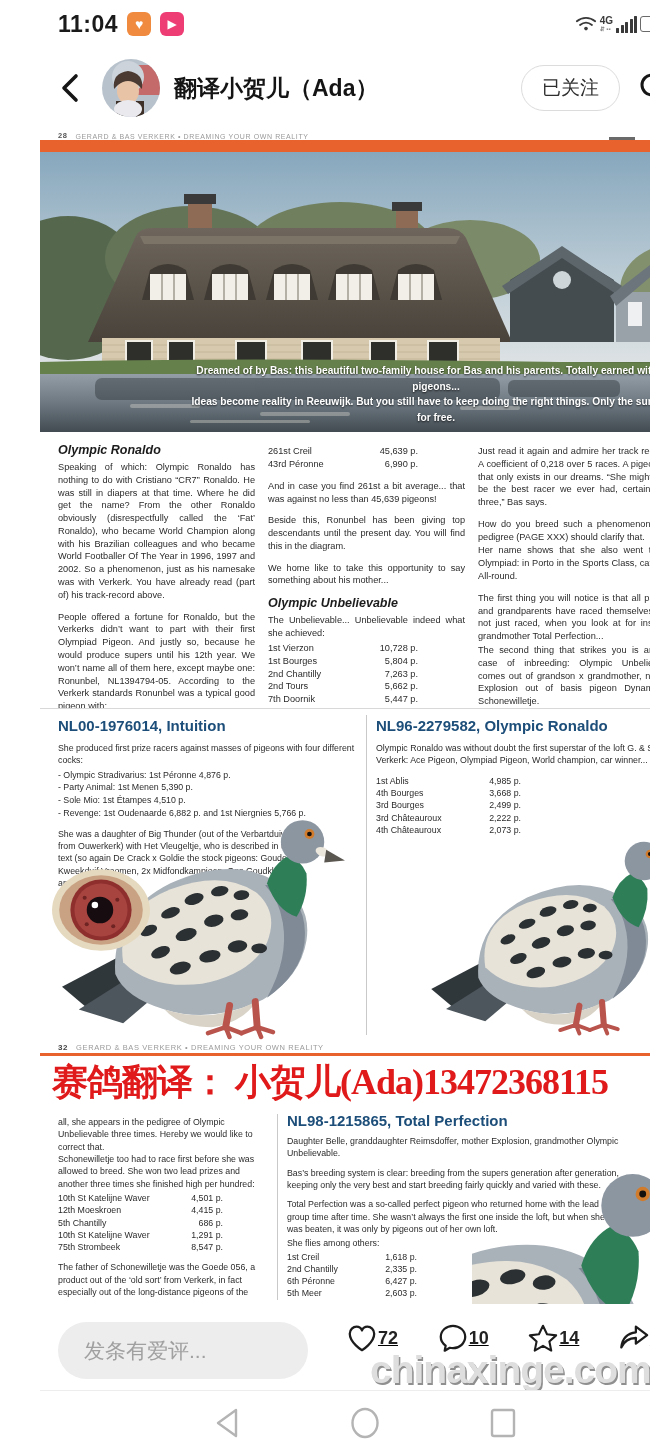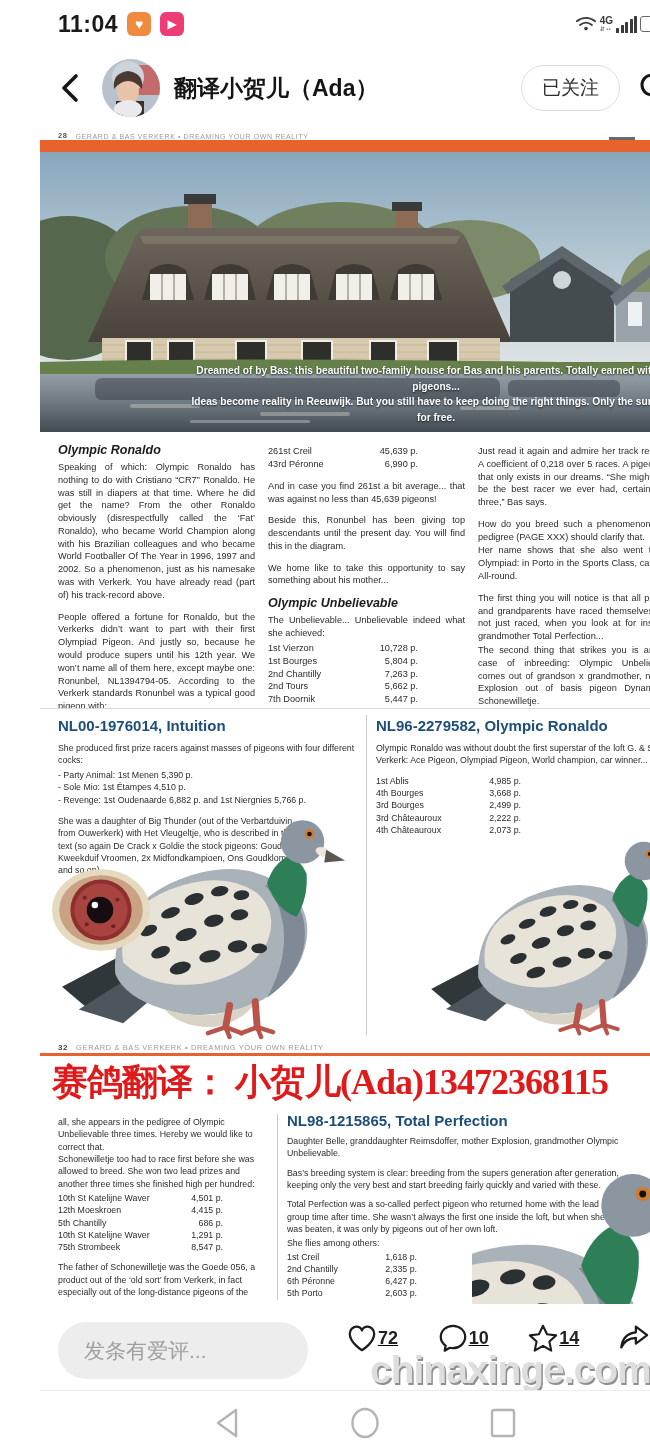--- a/index.html
+++ b/index.html
@@ -368,20 +368,21 @@
         <p style="margin-bottom:1px">The second thing that strikes you is another case of inbreeding: Olympic Unbelievable comes out of grandson x grandmother, namely Explosion out of basis pigeon Dynamite x Schonewilletje.</p>
 
       </div>
     </div>
 
     <div class="pigeon-section">
       <div class="ps-divider"></div>
       <div class="ps-left">
         <div class="blue-h">NL00-1976014, Intuition</div>
         <div class="small-text" style="margin-bottom:2px">She produced first prize racers against masses of pigeons with four different cocks:</div>
+        <div class="bullet">- Olympic Stradivarius: 1st Péronne 4,876 p.</div>
         <div class="bullet">- Party Animal: 1st Menen 5,390 p.</div>
         <div class="bullet">- Sole Mio: 1st Étampes 4,510 p.</div>
         <div class="bullet" style="margin-bottom:8px">- Revenge: 1st Oudenaarde 6,882 p. and 1st Niergnies 5,766 p.</div>
         <div class="small-text narrow">She was a daughter of Big Thunder (out of the Verbartduivin from Ouwerkerk) with Het Vleugeltje, who is described in the text (so again De Crack x Goldie the stock pigeons: Gouden Kweekduif Vroomen, 2x Midfondkampioen, Ons Goudklompje and so on)</div>
       </div>
       <div class="pigeon-left">
         <svg width="296" height="276" viewBox="0 0 300 280">
             <use href="#pigeon"></use>
           </svg>
       </div>
@@ -474,21 +475,21 @@
             </div>
           <div class="rrow" style="font-size:8.8px">
               <span>2nd Chantilly</span>
               <span>2,335 p.</span>
             </div>
           <div class="rrow" style="font-size:8.8px">
               <span>6th Péronne</span>
               <span>6,427 p.</span>
             </div>
           <div class="rrow" style="font-size:8.8px">
-              <span>5th Porto</span>
+              <span>5th Meer</span>
               <span>2,603 p.</span>
             </div>
         </div>
       </div>
       <div class="pigeon-bottom">
         <svg width="430" height="400" viewBox="0 0 300 280">
             <use href="#pigeon"></use>
           </svg>
       </div>
     </div>

